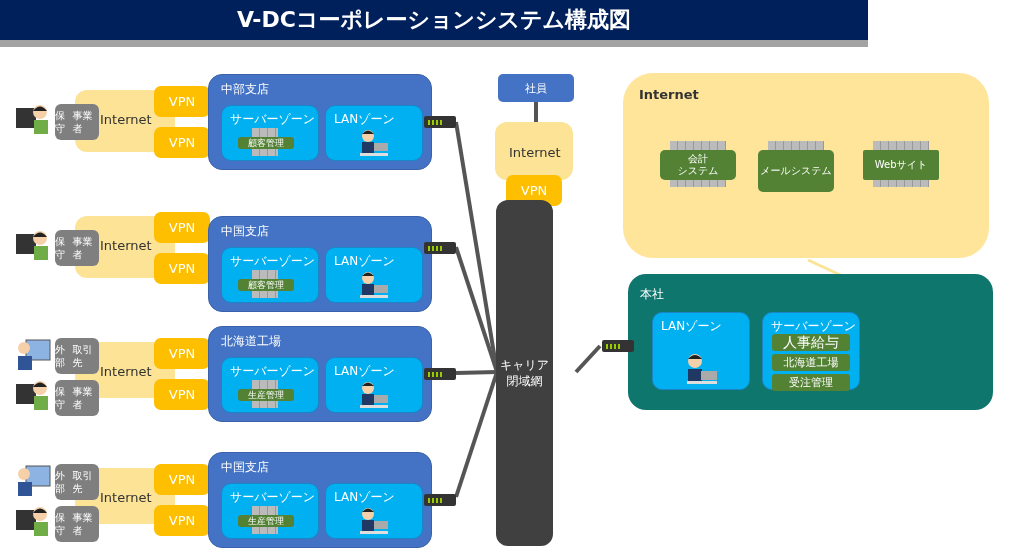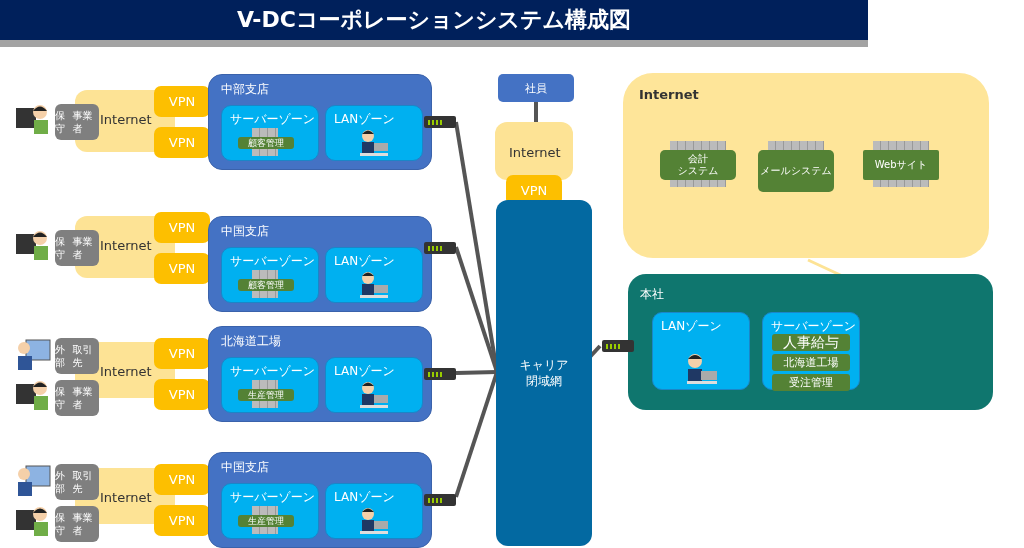--- a/index.html
+++ b/index.html
@@ -12,21 +12,21 @@
 .site{position:absolute;width:224px;height:96px;background:#4472c4;border-radius:14px;border:1px solid #3a62ab}
 .site-title{position:absolute;left:12px;top:6px;color:#fff;font-weight:normal;font-size:12px}
 .zone{position:absolute;background:#00b0f0;border-radius:10px;border:1px solid #1a86c8}
 .zone-title{position:absolute;left:8px;top:5px;color:#fff;font-size:12px}
 .db{position:absolute;background:#548235;color:#fff;font-size:9px;border-radius:3px;display:flex;align-items:center;justify-content:center}
 .rack{position:absolute;background:repeating-linear-gradient(90deg,#bbb 0 7px,#999 7px 8px);}
 .user-tag{position:absolute;width:44px;height:36px;background:#7f7f7f;border-radius:6px;color:#fff;font-size:10px;line-height:13px;display:flex;flex-direction:row;align-items:center;justify-content:center}
 .person{position:absolute;width:36px;height:36px}
 .router{position:absolute;width:32px;height:12px;background:#333;border-radius:2px;display:flex;align-items:center;padding-left:4px;gap:2px}
 .router i{display:block;width:2px;height:5px;background:#9c0}
-.carrier{position:absolute;left:496px;top:200px;width:96px;height:346px;background:#0369a1;border-radius:12px;color:#fff;font-size:12px;display:flex;flex-direction:column;align-items:center;justify-content:center;line-height:16px}
+.carrier{position:absolute;left:496px;top:200px;width:57px;height:346px;background:#404040;border-radius:12px;color:#fff;font-size:12px;display:flex;flex-direction:column;align-items:center;justify-content:center;line-height:16px}
 svg.lines{position:absolute;left:0;top:0}
 </style>
 </head>
 <body>
 
 <div class="header">V-DCコーポレーションシステム構成図</div>
 
 <svg class="lines" width="1024" height="548">
   <g stroke="#555" stroke-width="4" fill="none">
     <line x1="456" y1="122" x2="497" y2="372"></line>

